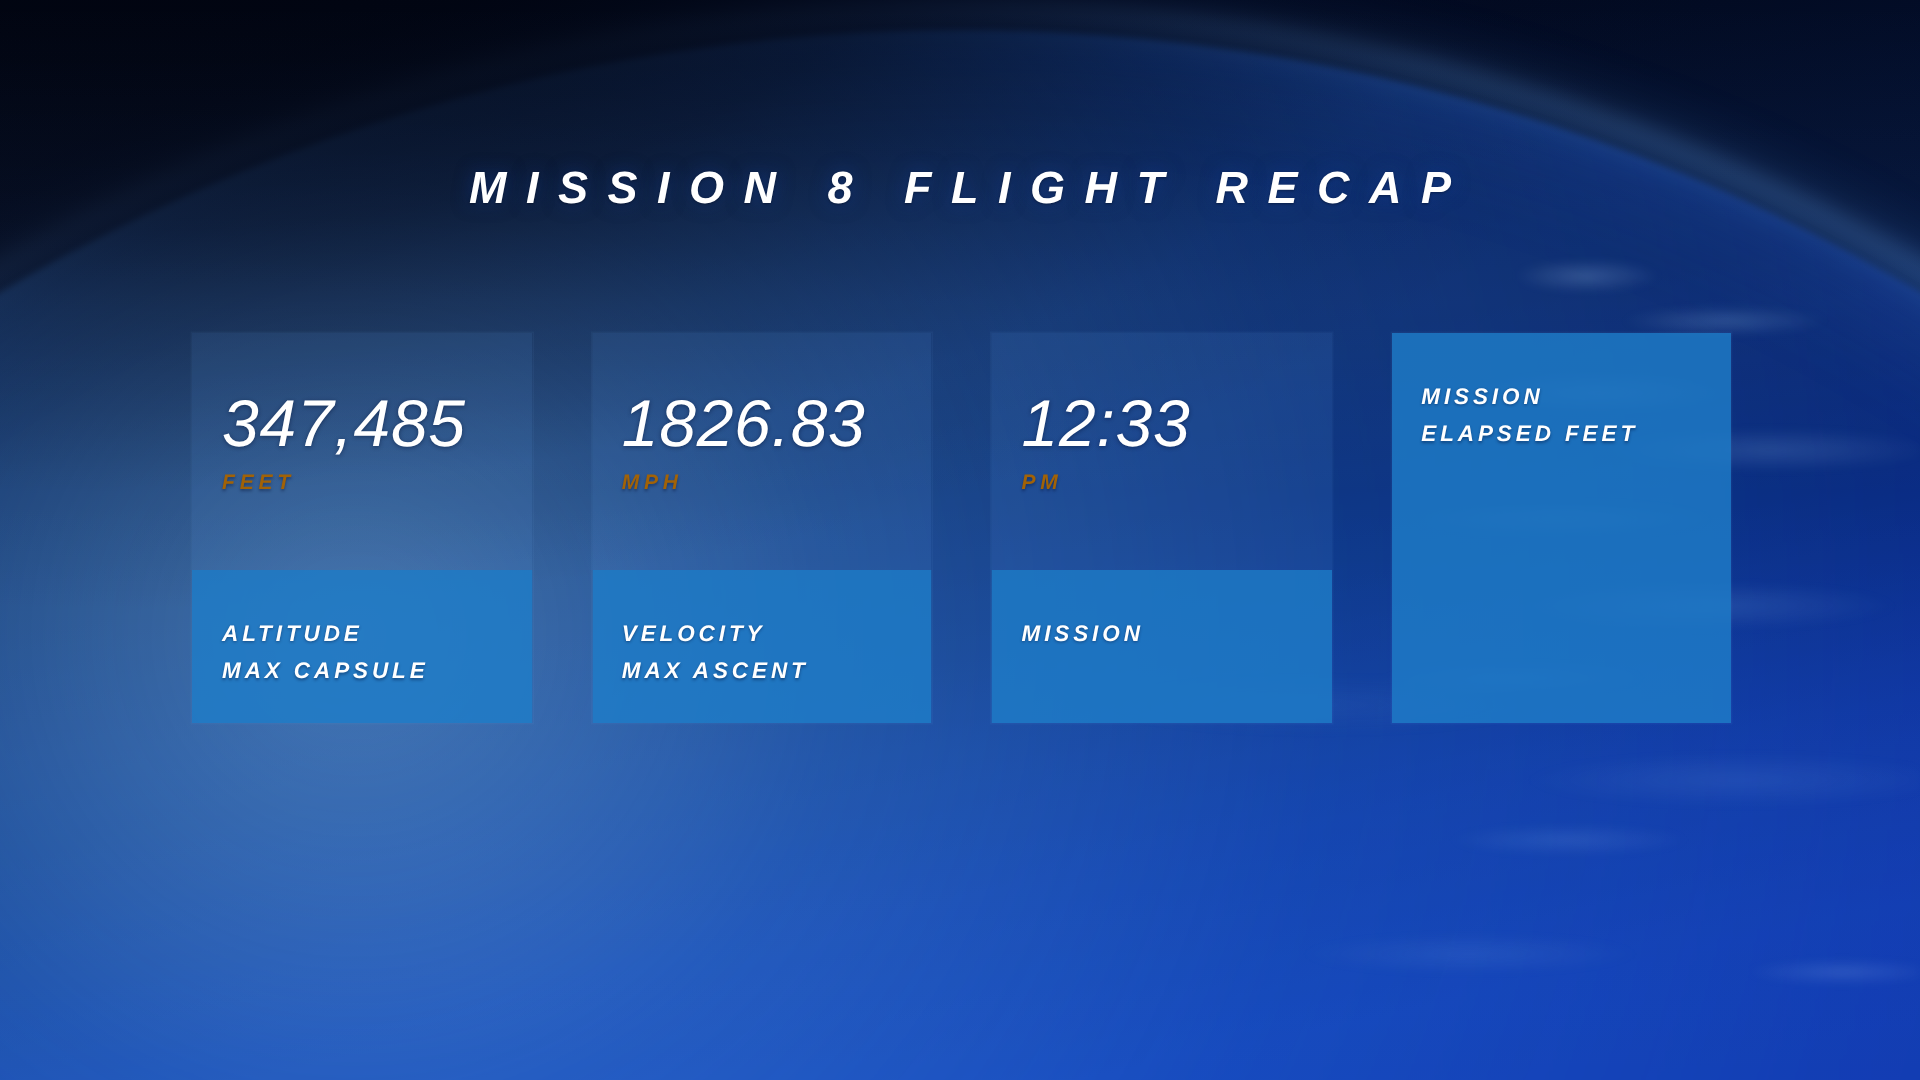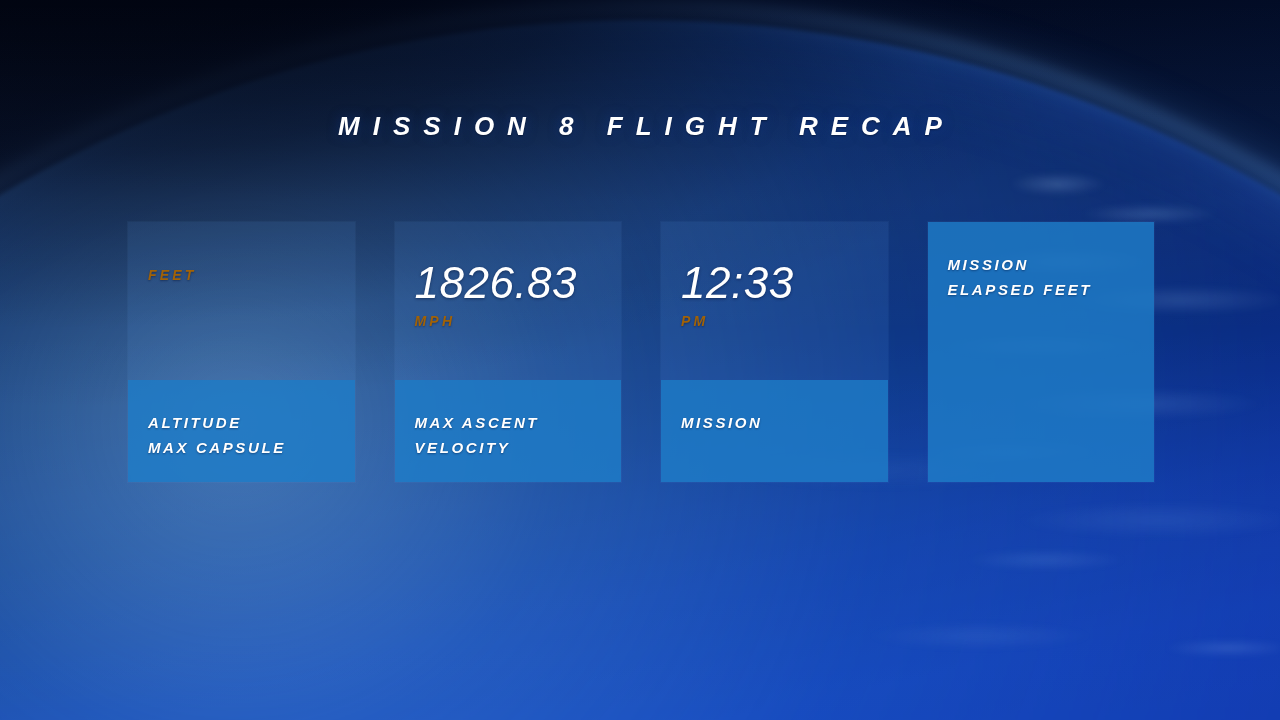--- a/index.html
+++ b/index.html
@@ -107,21 +107,21 @@
   }
 
   
   .title {
     position: absolute;
     left: 0;
     right: 0;
     top: 104px;
     text-align: center;
     color: #ffffff;
-    font-size: 26px;
+    font-size: 30px;
     font-weight: 700;
     font-style: italic;
     letter-spacing: 13px;
     text-indent: 13px;
     line-height: 44px;
     white-space: nowrap;
     text-shadow: 0 0 12px rgba(20,60,150,0.55), 0 1px 2px rgba(0,0,0,0.45);
   }
 
   
@@ -200,39 +200,40 @@
   <div class="bg-layer bg-clouds"></div>
   <div class="bg-layer bg-night"></div>
   <div class="bg-layer bg-sheen"></div>
 
   <div class="title">MISSION 8 FLIGHT RECAP</div>
 
   <div class="cards">
 
     <div class="card">
       <div class="card-top">
+        <div class="stat-value">347,485</div>
         <div class="stat-unit">FEET</div>
       </div>
       <div class="card-bottom">
         <div class="stat-label">
           <span class="lbl-line">ALTITUDE</span>
           <span class="lbl-line">MAX CAPSULE</span>
         </div>
       </div>
     </div>
 
     <div class="card">
       <div class="card-top">
         <div class="stat-value">1826.83</div>
         <div class="stat-unit">MPH</div>
       </div>
       <div class="card-bottom">
         <div class="stat-label">
+          <span class="lbl-line">VELOCITY</span>
           <span class="lbl-line">MAX ASCENT</span>
-          <span class="lbl-line">VELOCITY</span>
         </div>
       </div>
     </div>
 
     <div class="card">
       <div class="card-top">
         <div class="stat-value">12:33</div>
         <div class="stat-unit">PM</div>
       </div>
       <div class="card-bottom">

